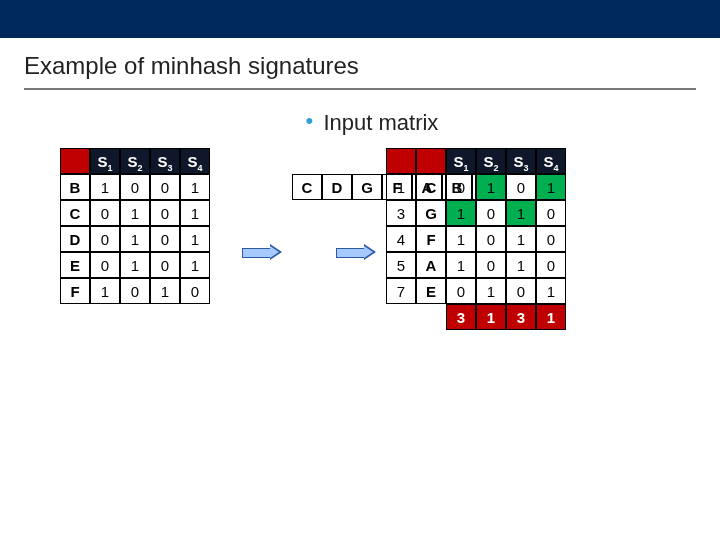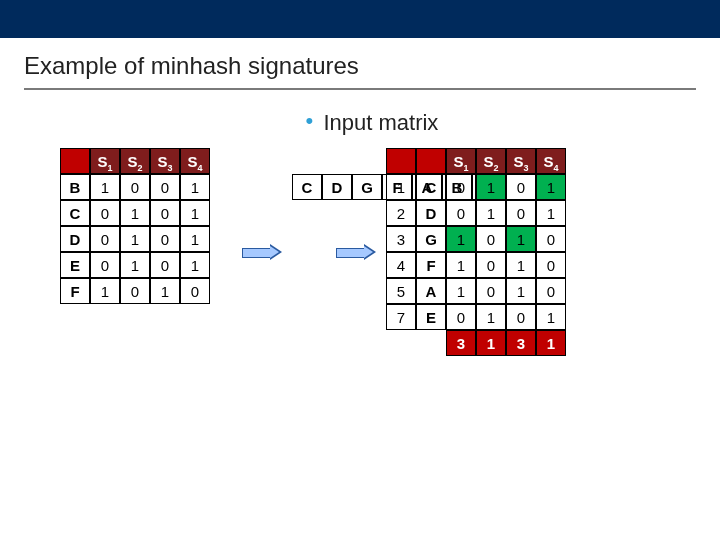--- a/index.html
+++ b/index.html
@@ -74,21 +74,21 @@
     width: 30px;
     height: 26px;
     line-height: 26px;
     text-align: center;
     border: 1px solid #000;
     font-size: 15px;
     vertical-align: top;
     box-sizing: border-box;
   }
   .row { white-space: nowrap; }
-  .hcell { background: #7f1d1d; color: #fff; font-weight: bold; }
+  .hcell { background: #0f172a; color: #fff; font-weight: bold; }
   .blankh { background: #c00000; }
   .bold { font-weight: bold; }
   .green { background: #00b050; }
   .redrow .cell { background: #c00000; color: #fff; }
   .blankidx { background: #fff; border: 1px solid transparent; }
   sub { font-size: 0.6em; }
   .arrow {
     position: absolute;
     width: 40px;
     height: 16px;
@@ -153,21 +153,20 @@
 
   <div class="arrow" id="arrow2">
     <div class="arrow-body"></div>
       <div class="arrow-head"></div>
       <div class="arrow-head-inner"></div>
   </div>
 
   <div class="result-table" id="result-table">
       <div class="row"><span class="cell blankh"></span><span class="cell blankh"></span><span class="cell hcell">S<sub>1</sub></span><span class="cell hcell">S<sub>2</sub></span><span class="cell hcell">S<sub>3</sub></span><span class="cell hcell">S<sub>4</sub></span></div>
       <div class="row"><span class="cell">1</span><span class="cell bold">C</span><span class="cell">0</span><span class="cell green">1</span><span class="cell">0</span><span class="cell green">1</span></div>
-      <div class="row"><span class="cell">2</span><span class="cell bold">D</span><span class="cell">0</span><span class="cell">1</span><span class="cell">0</span><span class="cell">1</span></div>
       <div class="row"><span class="cell">3</span><span class="cell bold">G</span><span class="cell green">1</span><span class="cell">0</span><span class="cell green">1</span><span class="cell">0</span></div>
       <div class="row"><span class="cell">4</span><span class="cell bold">F</span><span class="cell">1</span><span class="cell">0</span><span class="cell">1</span><span class="cell">0</span></div>
       <div class="row"><span class="cell">5</span><span class="cell bold">A</span><span class="cell">1</span><span class="cell">0</span><span class="cell">1</span><span class="cell">0</span></div>
       <div class="row"><span class="cell">7</span><span class="cell bold">E</span><span class="cell">0</span><span class="cell">1</span><span class="cell">0</span><span class="cell">1</span></div>
       <div class="row redrow"><span class="cell blankidx" style="background:transparent;border:1px solid transparent"></span><span class="cell blankidx" style="background:transparent;border:1px solid transparent"></span><span class="cell bold" style="background:#c00000;color:#fff">3</span><span class="cell bold" style="background:#c00000;color:#fff">1</span><span class="cell bold" style="background:#c00000;color:#fff">3</span><span class="cell bold" style="background:#c00000;color:#fff">1</span></div>
     </div>
 
 </div>
 
 </body></html>

